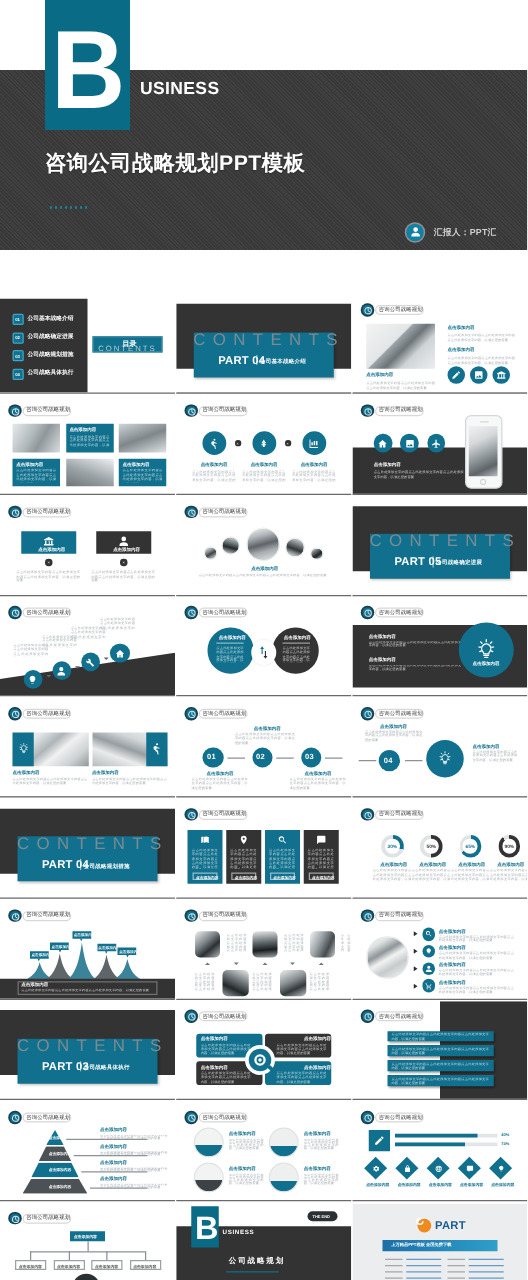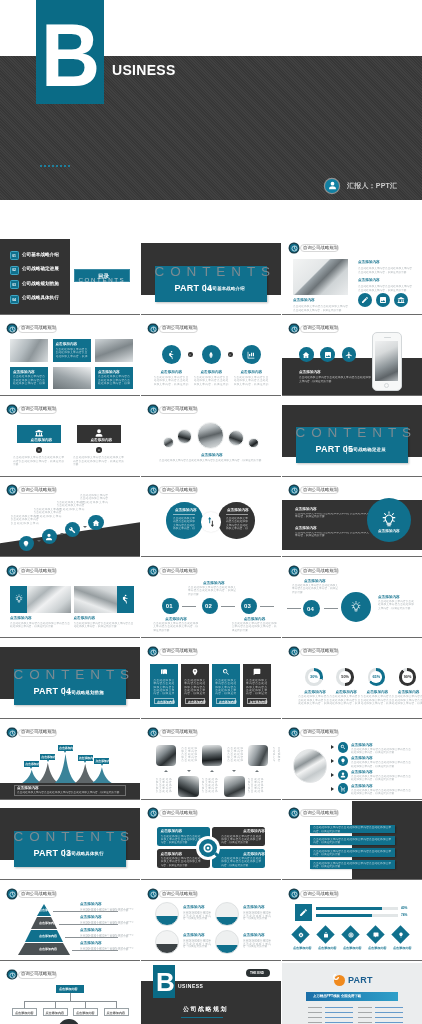--- a/index.html
+++ b/index.html
@@ -89,20 +89,21 @@
 </head>
 <body>
 
 <div id="page">
 
     <div id="logo-box">
       <span id="logo-letter">B</span>
     </div>
   <div id="hero">
     <div id="brand-text">USINESS</div>
+    <div id="hero-title">咨询公司战略规划PPT模板</div>
     <div id="hero-dots"></div>
     <div id="author">
       <span id="author-avatar">
         <svg width="9" height="9" viewBox="0 0 24 24">
             <path fill="#fff" d="M12 12a5 5 0 1 0 0-10 5 5 0 0 0 0 10zm0 2c-5 0-9 2.6-9 5.5V22h18v-2.5c0-2.9-4-5.5-9-5.5z"></path>
           </svg>
       </span>
       <span id="author-name">汇报人：PPT汇</span>
     </div>
   </div>

